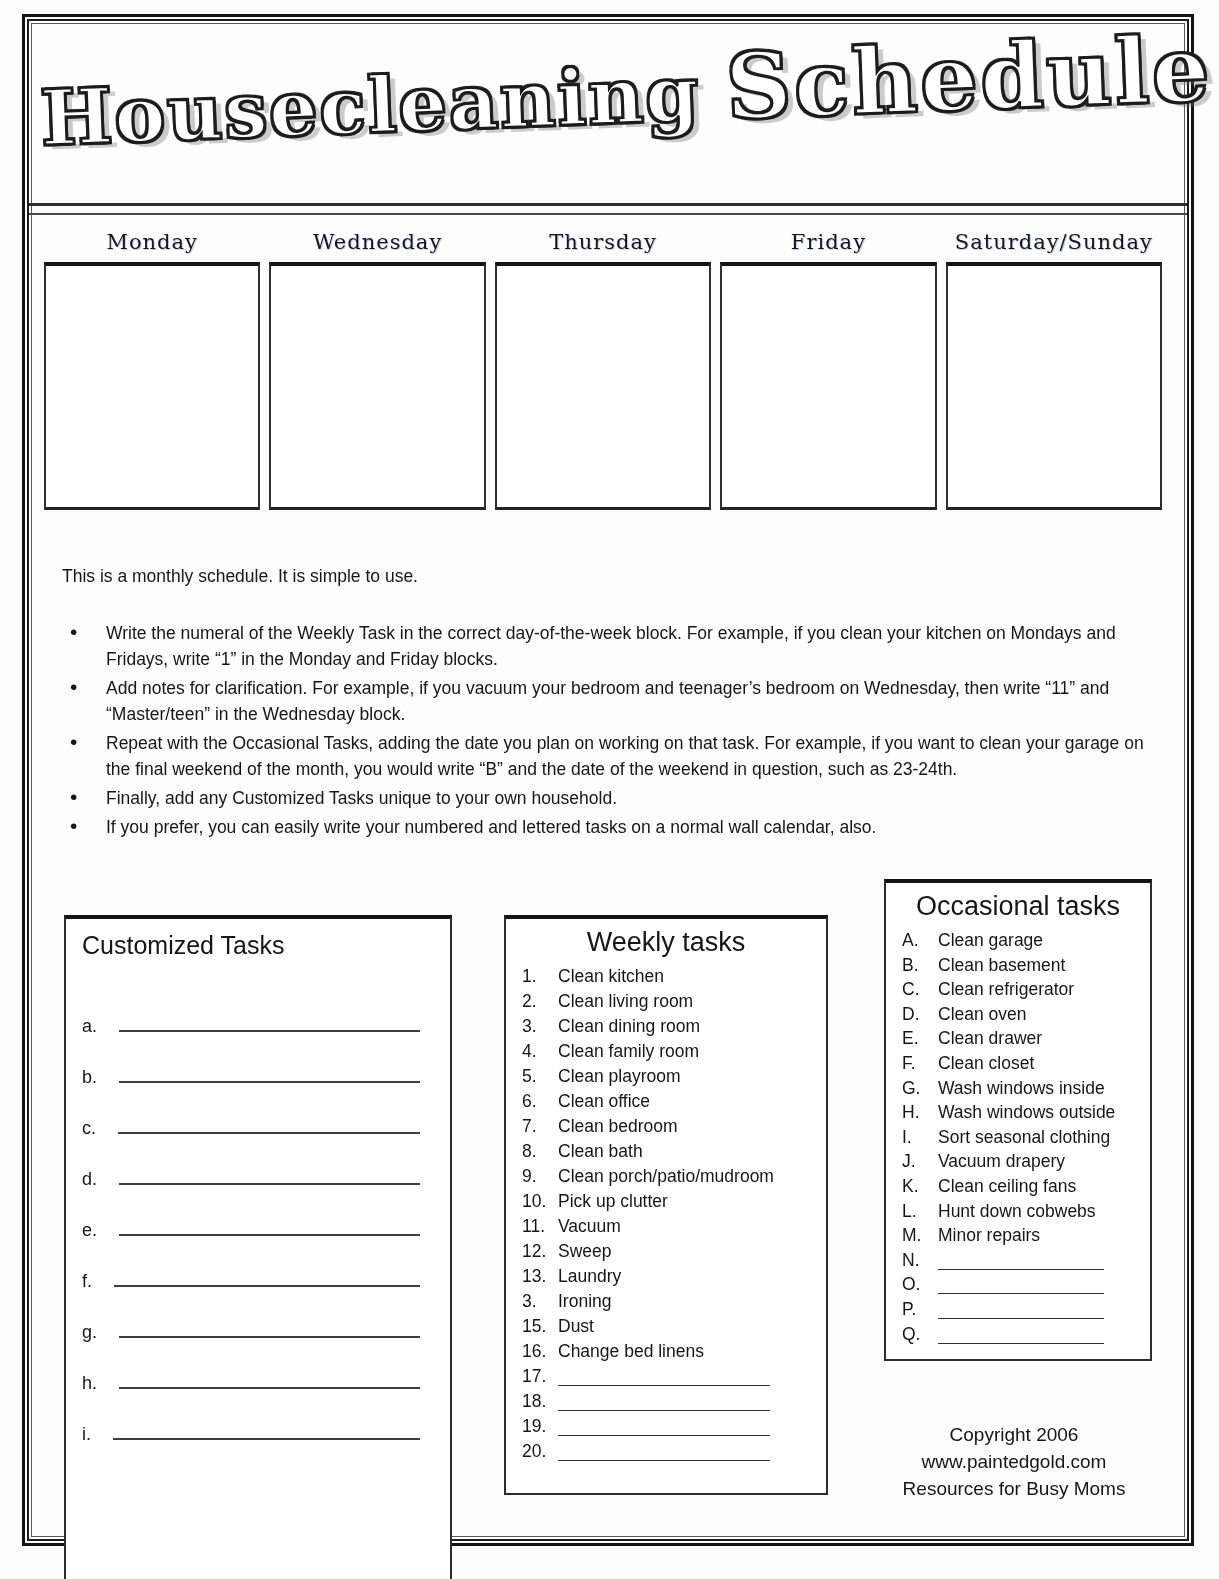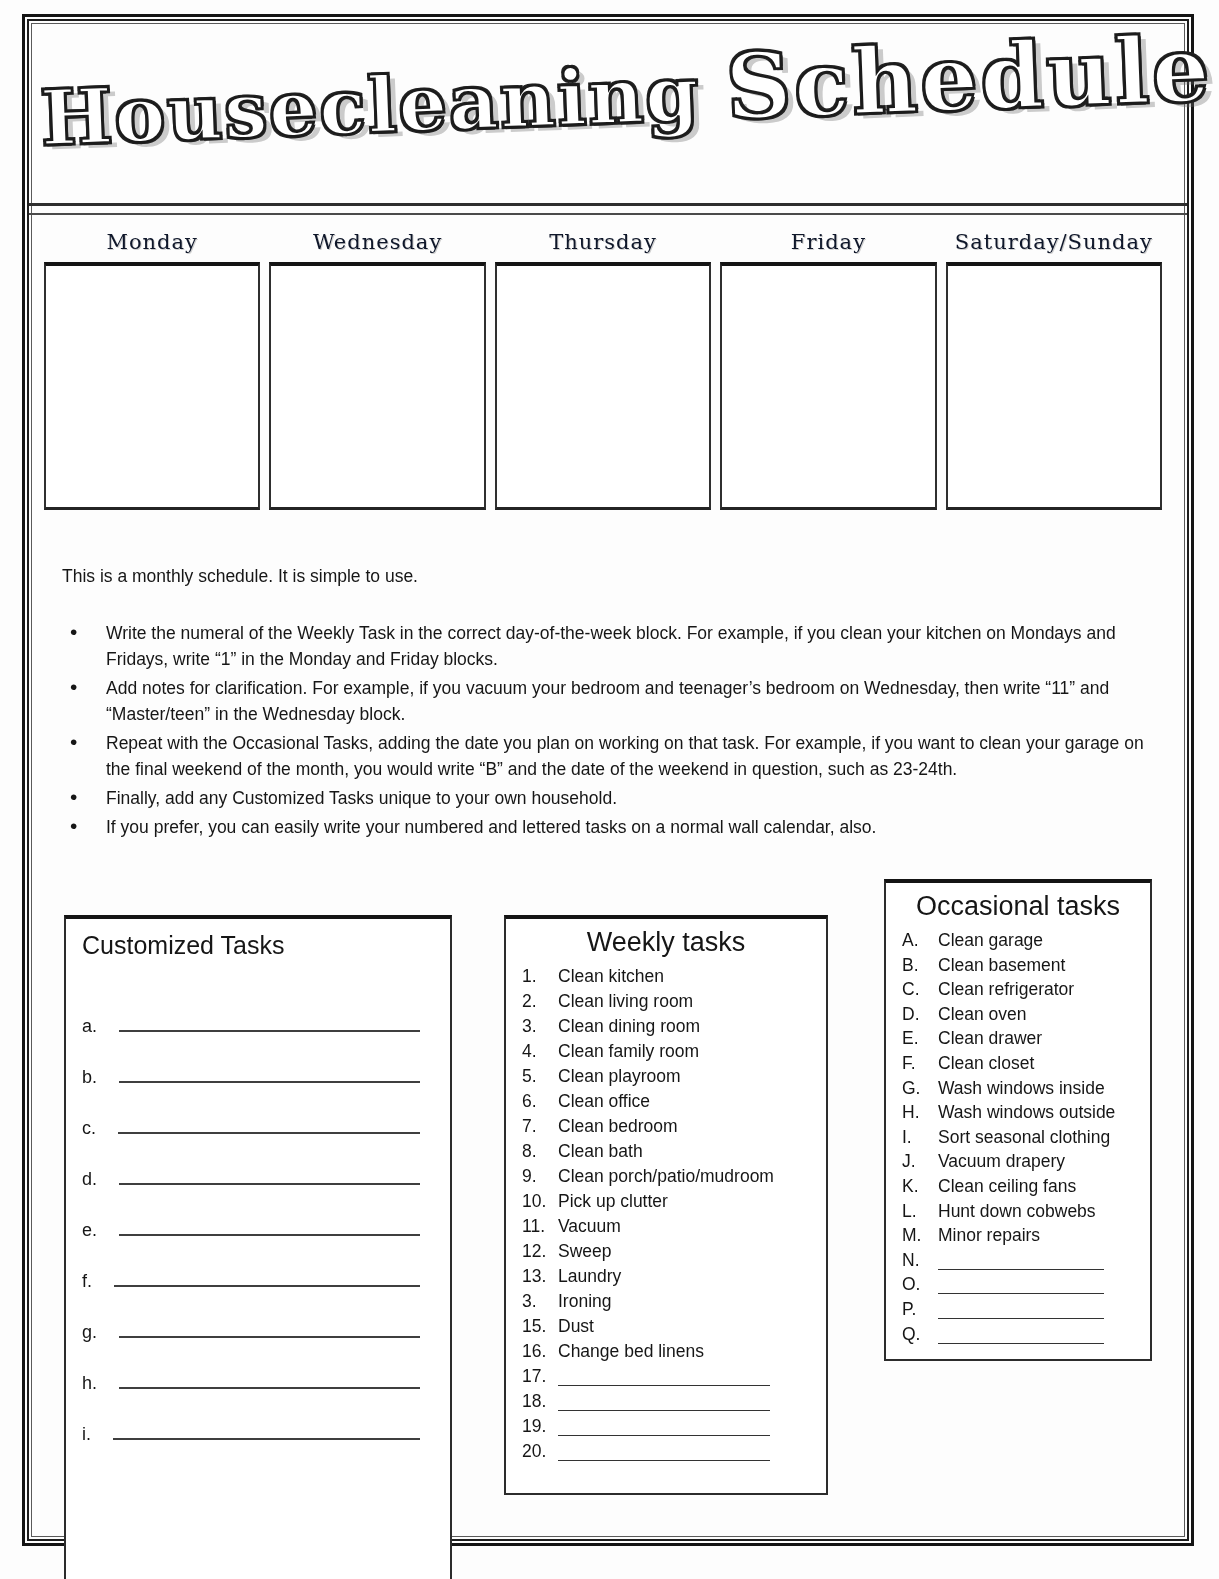--- a/index.html
+++ b/index.html
@@ -250,14 +250,19 @@
         <div class="task-row"><span class="task-num">N.</span><span class="task-label"></span><span class="task-line"></span></div>
 
         <div class="task-row"><span class="task-num">O.</span><span class="task-label"></span><span class="task-line"></span></div>
 
         <div class="task-row"><span class="task-num">P.</span><span class="task-label"></span><span class="task-line"></span></div>
 
         <div class="task-row"><span class="task-num">Q.</span><span class="task-label"></span><span class="task-line"></span></div>
       </div>
   </div>
 
+  <div class="copyright">
+    <div>Copyright 2006</div>
+    <div>www.paintedgold.com</div>
+    <div>Resources for Busy Moms</div>
+  </div>
 
 </div>
 
 </body></html>

